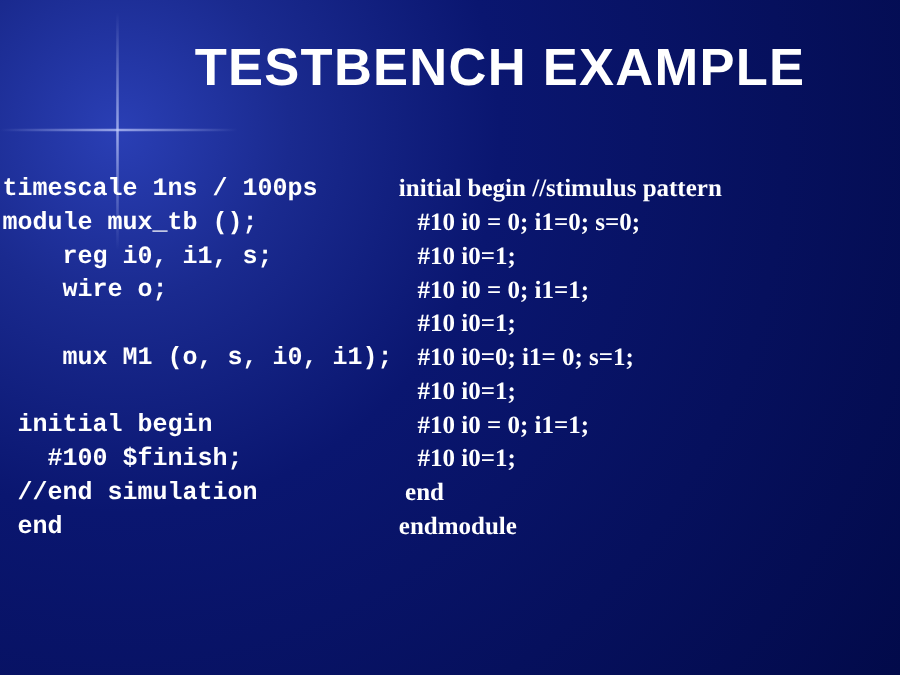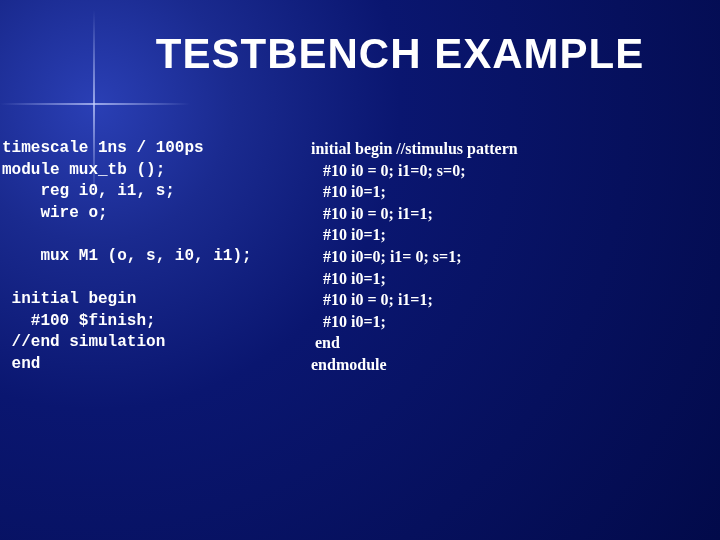--- a/index.html
+++ b/index.html
@@ -57,21 +57,21 @@
     position: absolute;
     top: 138px;
     left: 0;
     width: 720px;
     display: flex;
     color: #ffffff;
   }
   .col {
     white-space: pre;
     font-family: "Courier New", monospace;
-    font-size: 16px;
+    font-size: 20px;
     font-weight: bold;
     line-height: 1.35;
   }
   .col-left {
     padding-left: 2px;
     flex: 0 0 305px;
   }
   .col-right {
     flex: 1;
     font-family: Liberation Serif, serif;

